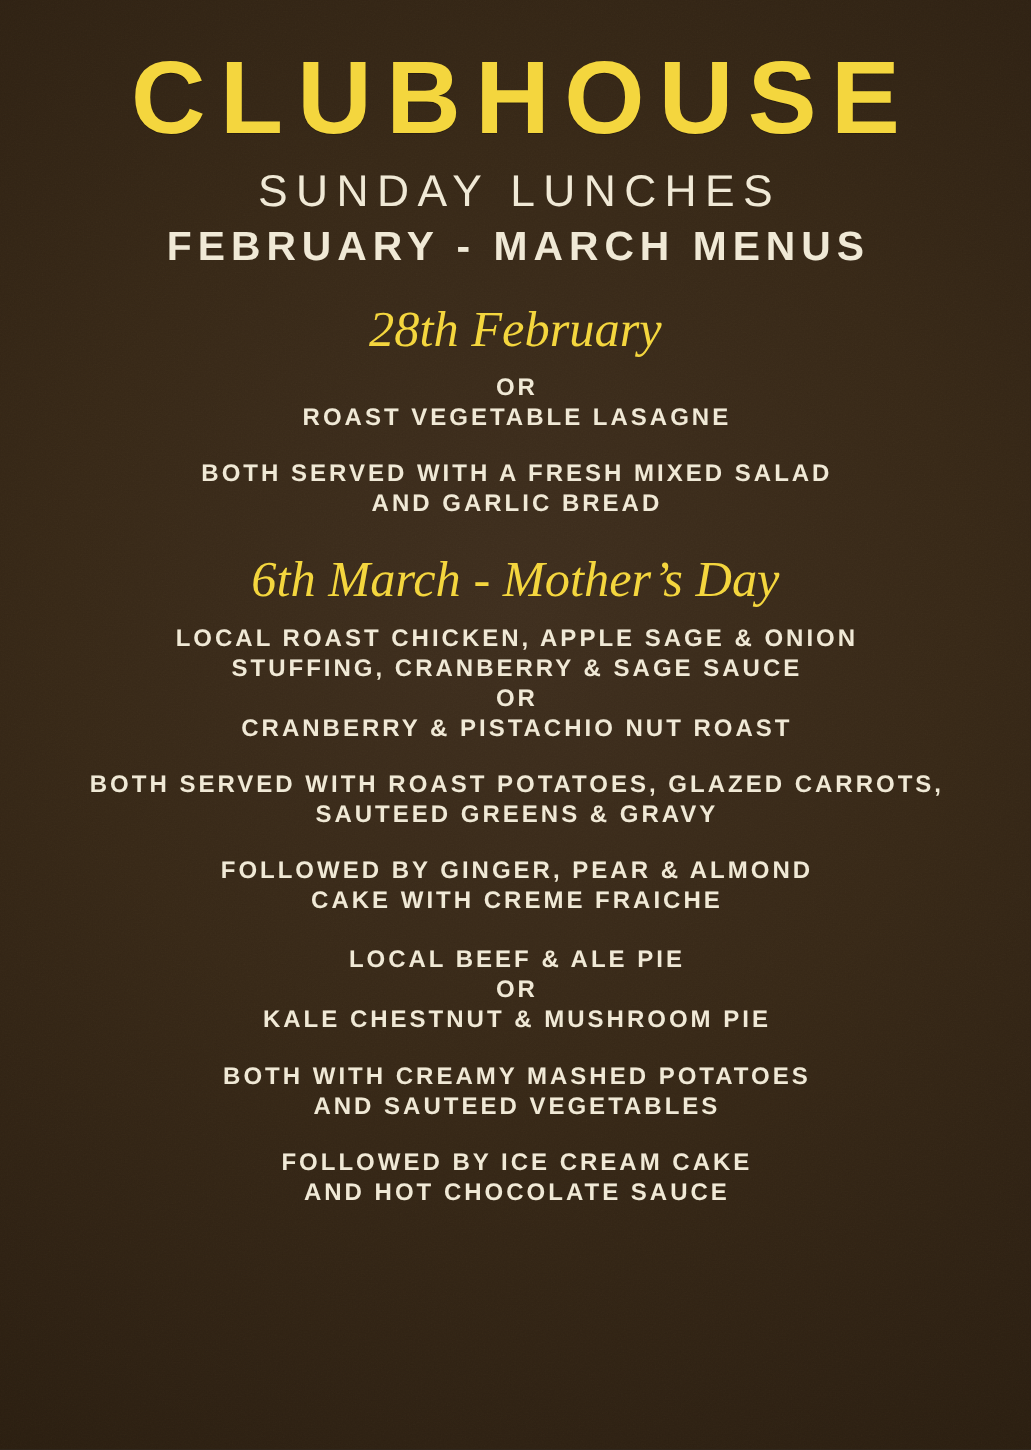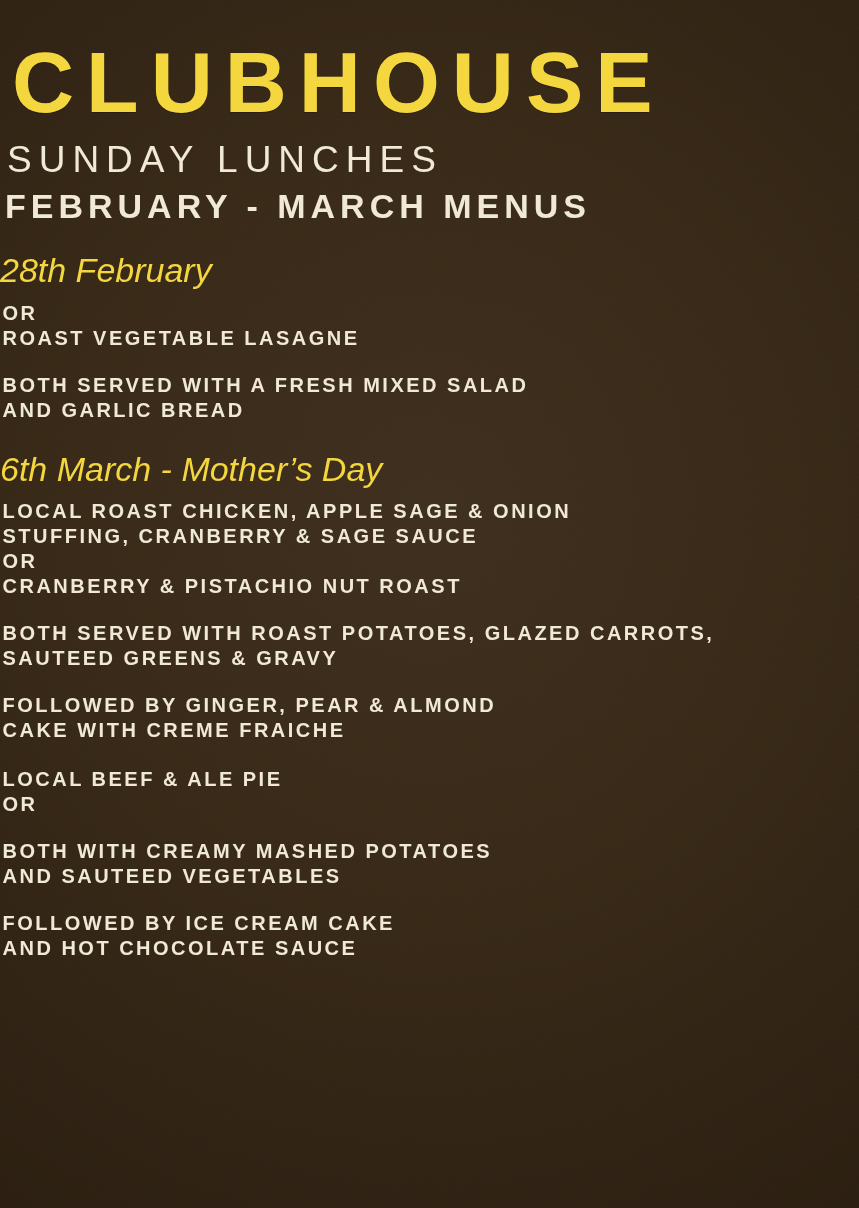--- a/index.html
+++ b/index.html
@@ -7,21 +7,21 @@
   html, body {
     background: #1c140c;
   }
 
   .poster {
     position: relative;
     width: 859px;
     height: 1208px;
     margin: 0 auto;
     overflow: hidden;
-    text-align: left;
+    text-align: center;
     background:
       radial-gradient(ellipse 115% 85% at 50% 42%,
         #3e2e1e 0%,
         #372817 38%,
         #2e2113 68%,
         #251a0d 100%);
     font-family: "Liberation Sans", sans-serif;
   }
 
   
@@ -69,24 +69,24 @@
     letter-spacing: 5px;
     margin-left: 5px;
     color: var(--cream);
   }
 
   .menu-section {
     margin-top: 24px;
   }
 
   .section-date {
-    font-family: Liberation Sans, sans-serif;
+    font-family: Liberation Serif, serif;
     font-style: italic;
     font-weight: 500;
-    font-size: 34px;
+    font-size: 42px;
     line-height: 1.3;
     color: var(--accent);
     margin-bottom: 8px;
   }
 
   .body-line {
     font-size: 20px;
     line-height: 25px;
     font-weight: bold;
     letter-spacing: 2.5px;
@@ -140,20 +140,21 @@
       <p class="body-line sides">BOTH SERVED WITH ROAST POTATOES, GLAZED CARROTS,
 SAUTEED GREENS &amp; GRAVY</p>
       <p class="body-line dessert">FOLLOWED BY GINGER, PEAR &amp; ALMOND
 CAKE WITH CREME FRAICHE</p>
     </section>
 
     <section class="menu-section">
       <div>
         <p class="body-line">LOCAL BEEF &amp; ALE PIE</p>
         <p class="body-line">OR</p>
+        <p class="body-line">KALE CHESTNUT &amp; MUSHROOM PIE</p>
       </div>
       <p class="body-line sides">BOTH WITH CREAMY MASHED POTATOES
 AND SAUTEED VEGETABLES</p>
       <p class="body-line dessert">FOLLOWED BY ICE CREAM CAKE
 AND HOT CHOCOLATE SAUCE</p>
     </section>
 
   </div>
 </div>
 

